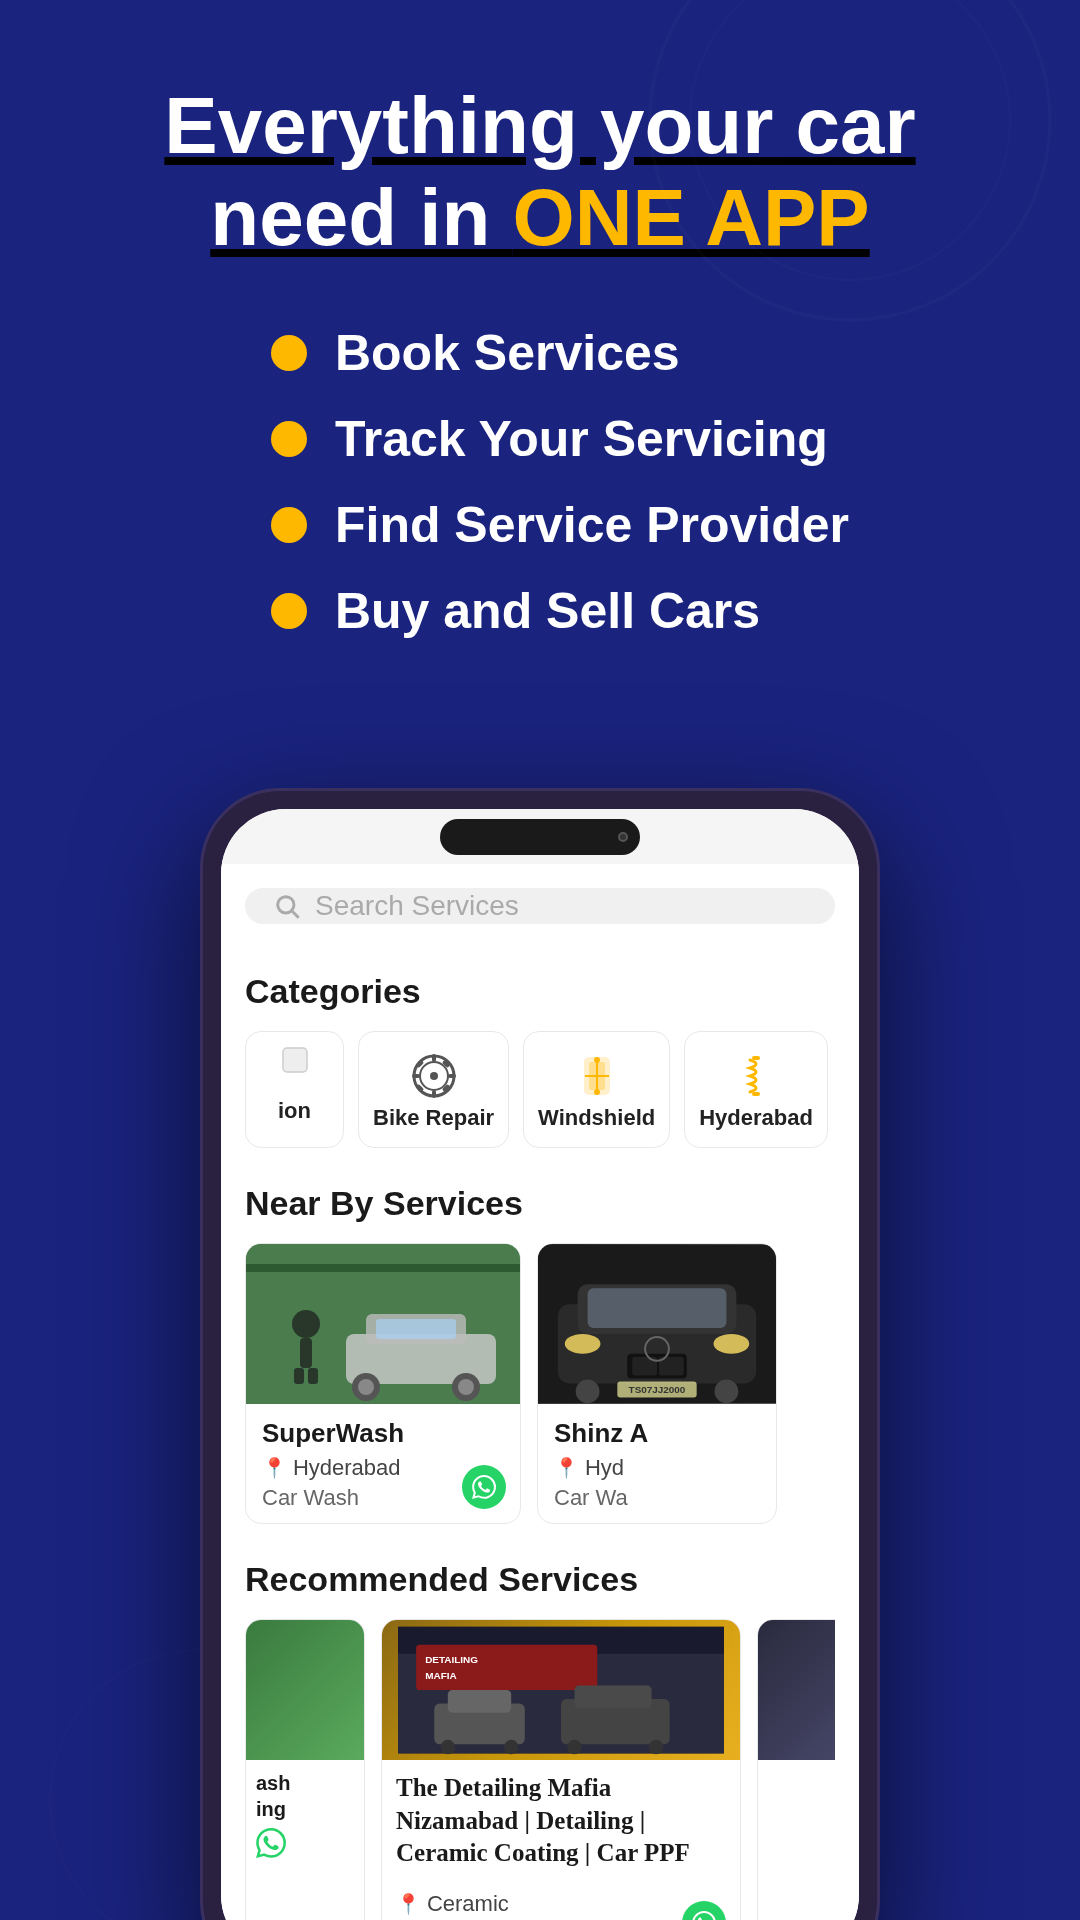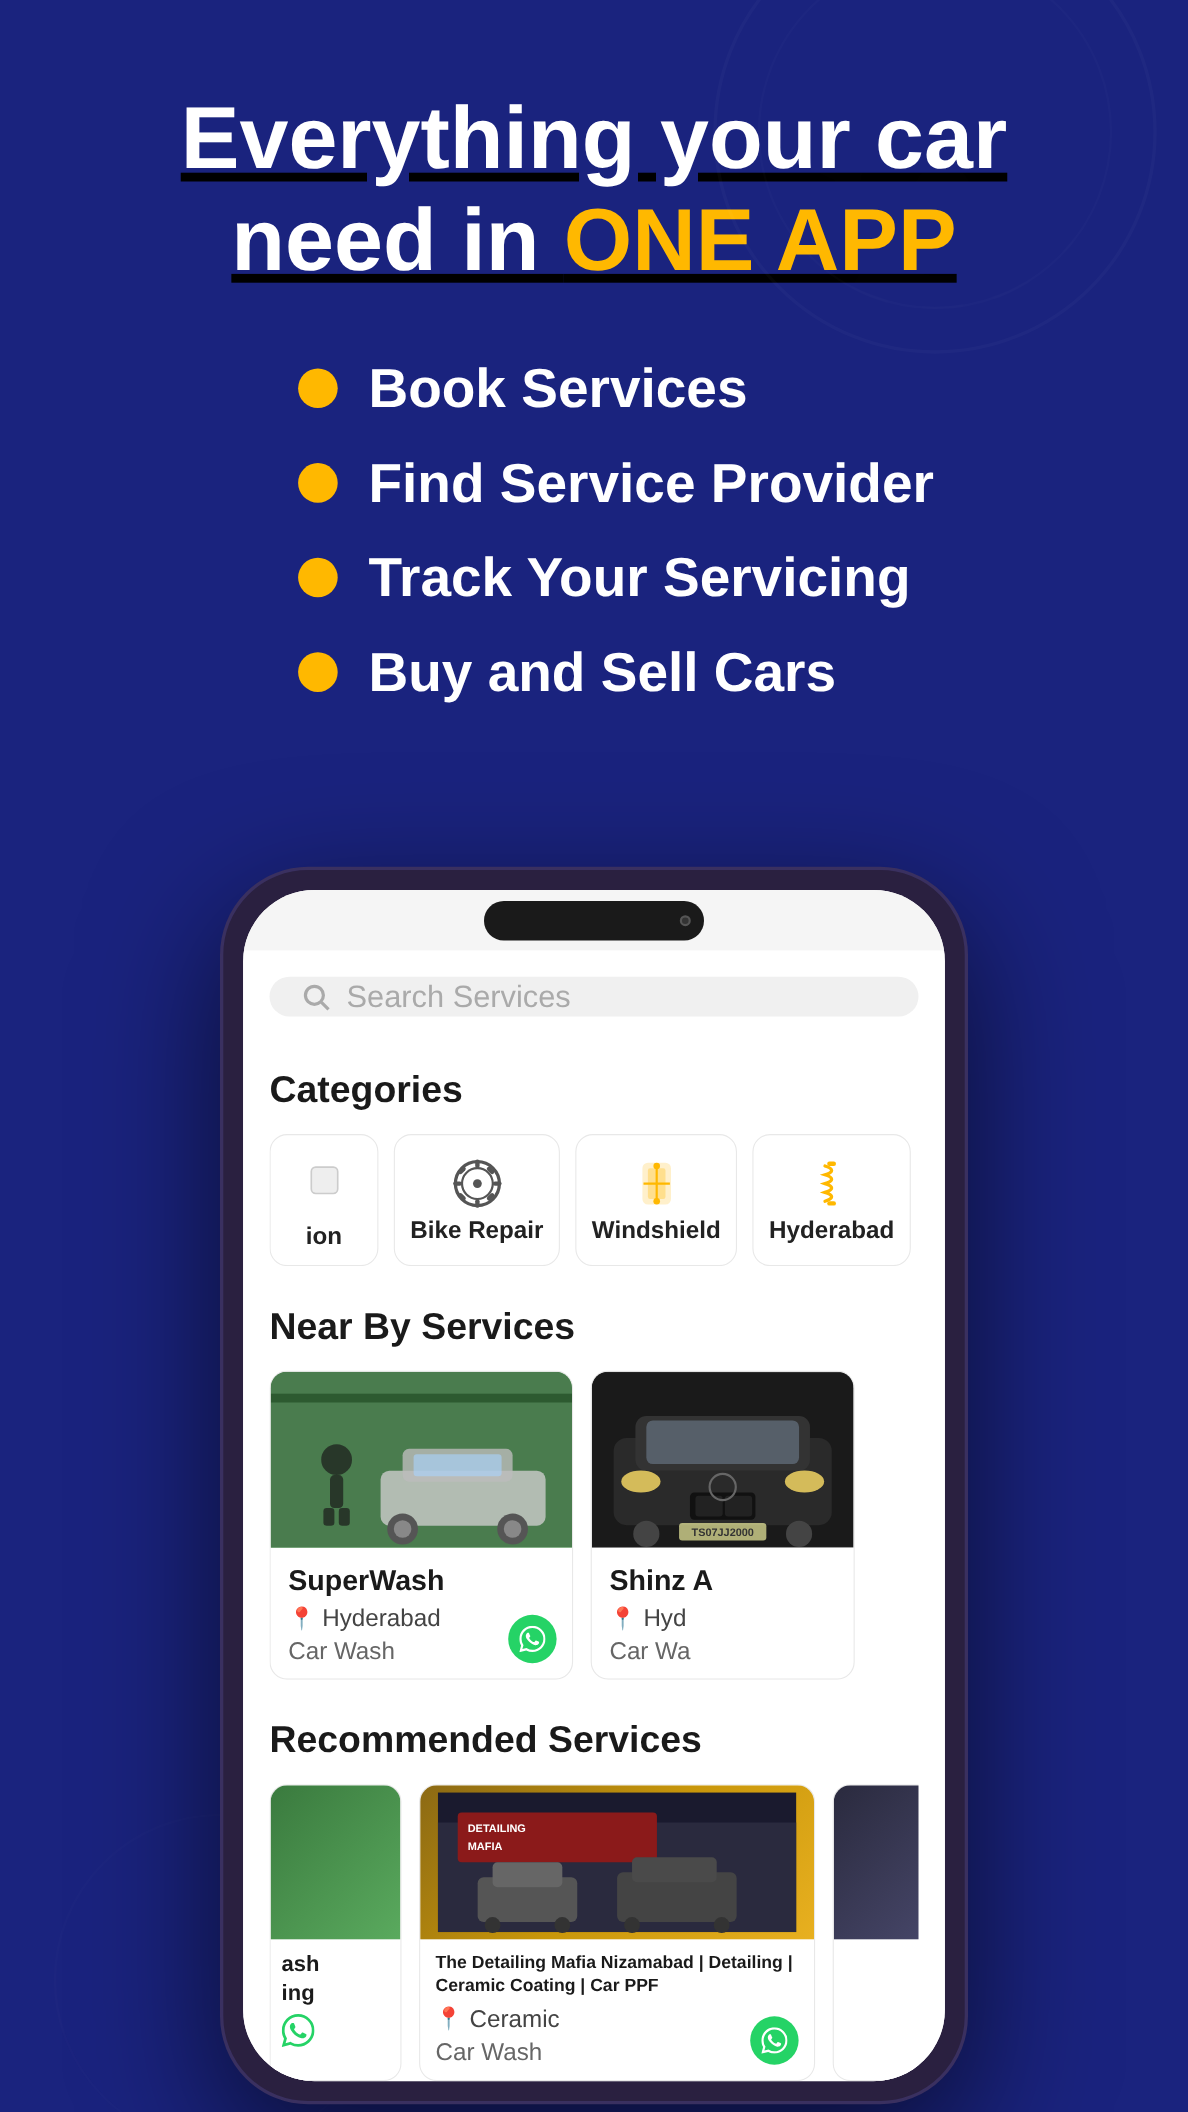--- a/index.html
+++ b/index.html
@@ -192,21 +192,21 @@
       font-size: 22px;
       font-weight: 600;
       color: #222;
       text-align: center;
     }
 
     .category-card-partial {
       background: #fff;
       border: 1.5px solid #e8e8e8;
       border-radius: 16px;
-      padding: 13px 14px;
+      padding: 0 14px;
       display: flex;
       flex-direction: column;
       align-items: center;
       gap: 10px;
       width: 99px;
       flex-shrink: 0;
       overflow: hidden;
     }
 
     
@@ -336,25 +336,26 @@
     .rec-card-img-dark {
       background: linear-gradient(135deg, #1a1a2e 0%, #3a3a5c 50%, #5a5a7c 100%);
     }
 
     .rec-card-info {
       padding: 12px 14px;
       position: relative;
     }
 
     .rec-name {
-      font-size: 16px;
+      font-size: 25px;
       font-weight: 700;
       color: #1a1a1a;
-      margin-bottom: 6px;
+      margin-bottom: 21px;
       line-height: 1.3;
+      font-family: Liberation Serif, serif;
     }
 
     
     .partial-text {
       font-size: 22px;
       font-weight: 600;
       color: #222;
       text-align: center;
       overflow: hidden;
       text-overflow: ellipsis;
@@ -384,25 +385,25 @@
     <span>need in </span><span class="highlight">ONE APP</span>
   </h1>
 
   <ul class="feature-list">
     <li class="feature-item">
       <div class="bullet-dot"></div>
       <span class="feature-text">Book Services</span>
     </li>
     <li class="feature-item">
       <div class="bullet-dot"></div>
-      <span class="feature-text">Find Service Provider</span>
+      <span class="feature-text">Track Your Servicing</span>
     </li>
     <li class="feature-item">
       <div class="bullet-dot"></div>
-      <span class="feature-text">Track Your Servicing</span>
+      <span class="feature-text">Find Service Provider</span>
     </li>
     <li class="feature-item">
       <div class="bullet-dot"></div>
       <span class="feature-text">Buy and Sell Cars</span>
     </li>
   </ul>
 </div>
 
 <div class="phone-wrapper">
   <div class="phone-frame">

